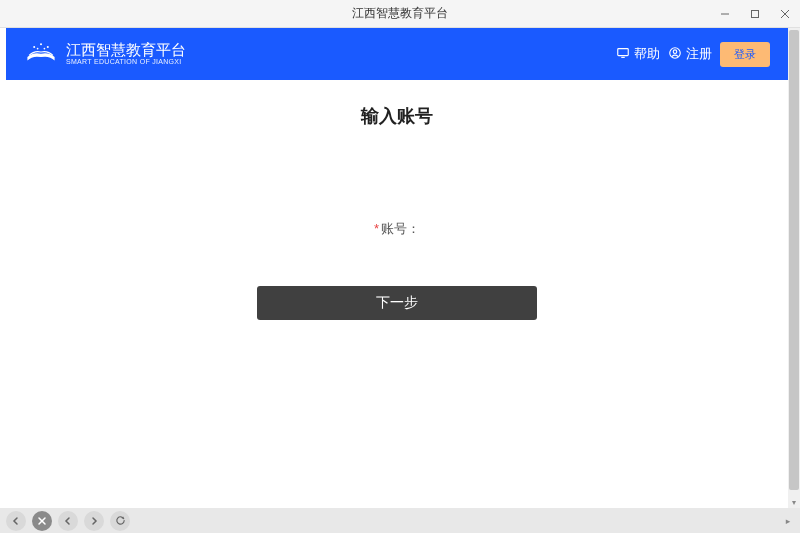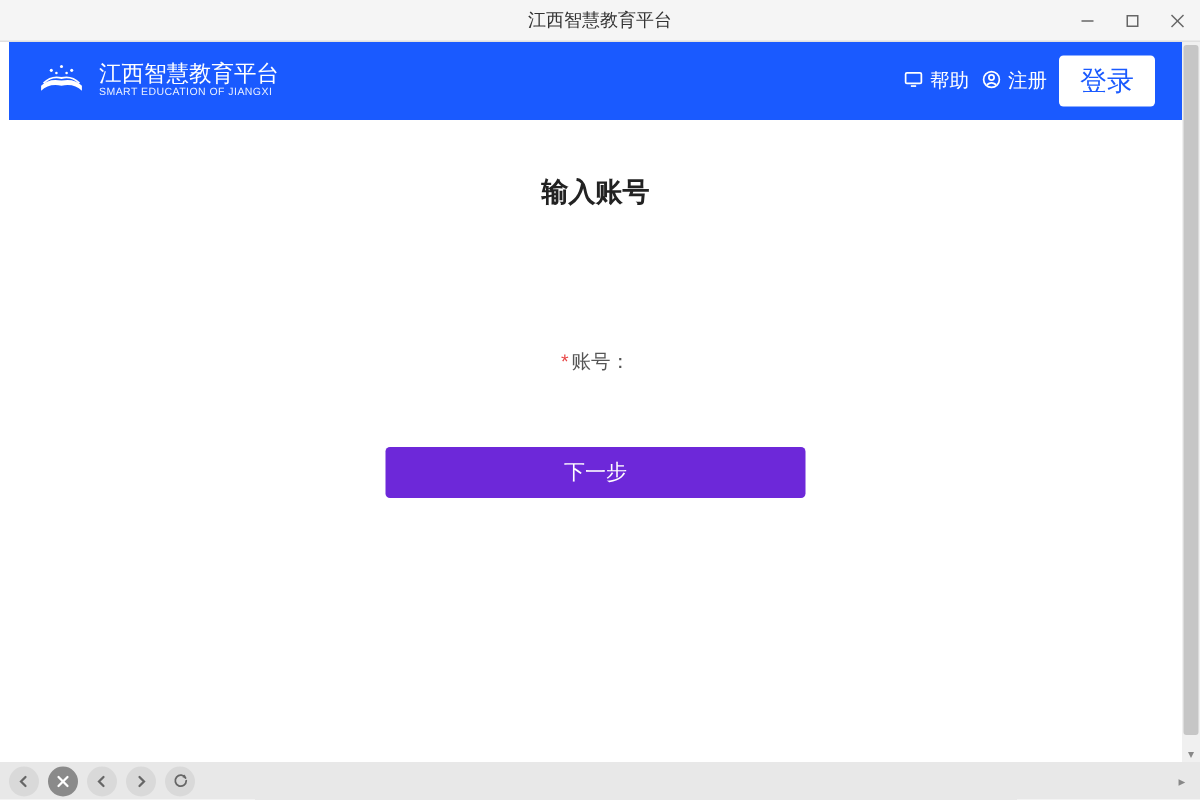--- a/index.html
+++ b/index.html
@@ -88,29 +88,29 @@
     }
     .header-link {
       display: flex;
       align-items: center;
       gap: 4px;
       font-size: 13px;
       color: #fff;
       cursor: pointer;
     }
     .login-btn {
-      background: #ffffff;
+      background: #fdba74;
       color: #1a5aff;
       border-radius: 3px;
       padding: 5px 14px;
-      font-size: 18px;
+      font-size: 11px;
       cursor: pointer;
     }
     .page-body {
-      padding-top: 36px;
+      padding-top: 24px;
       text-align: center;
     }
     .page-heading {
       font-size: 18px;
       font-weight: 600;
       color: #222;
     }
     .form-area {
       margin-top: 92px;
       display: flex;
@@ -137,21 +137,21 @@
       border-radius: 3px;
       padding: 0 10px;
       font-size: 13px;
       outline: none;
     }
     .form-input::placeholder { color: #bbb; }
     .next-btn {
       margin-top: 48px;
       width: 280px;
       height: 34px;
-      background: #6d28d9;
+      background: #404040;
       color: #fff;
       border: none;
       border-radius: 3px;
       font-size: 14px;
       cursor: pointer;
     }
     .bottom-bar {
       position: absolute;
       left: 0;
       bottom: 0;

